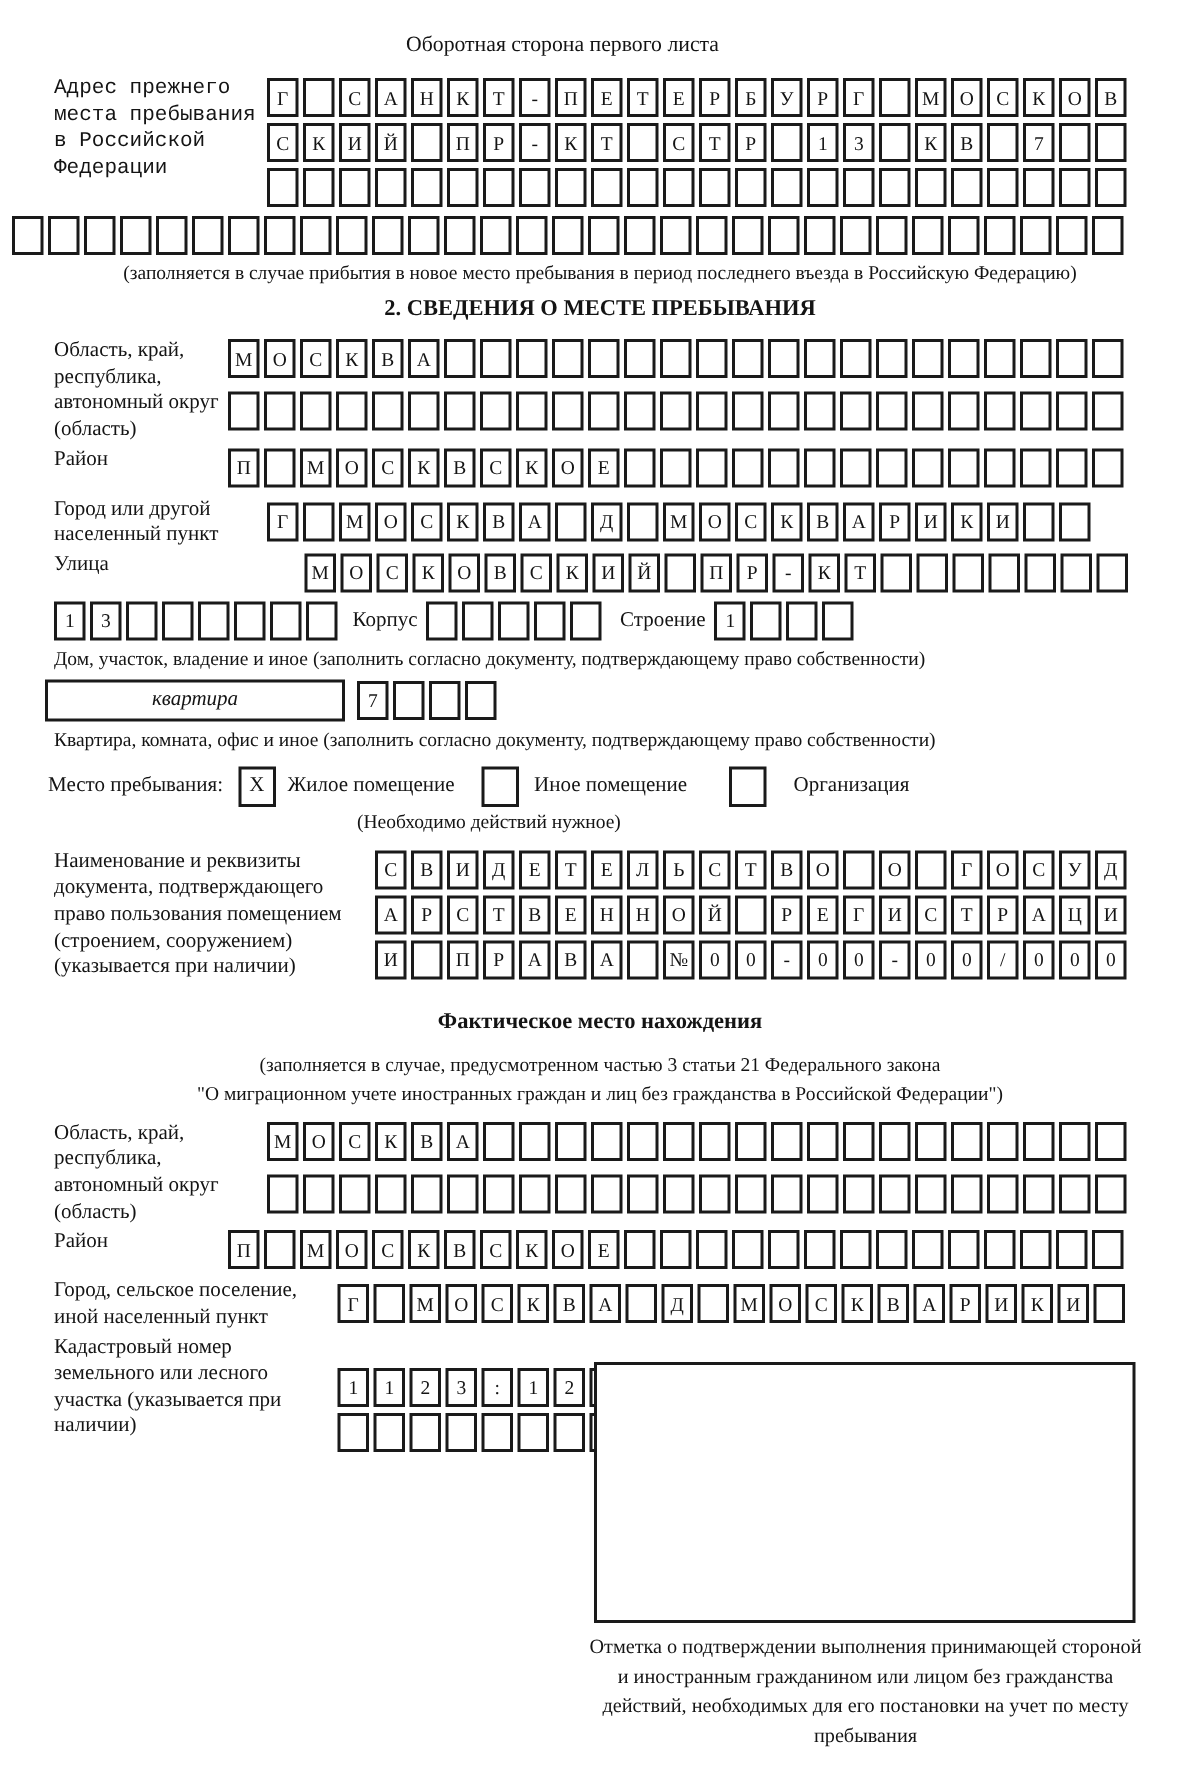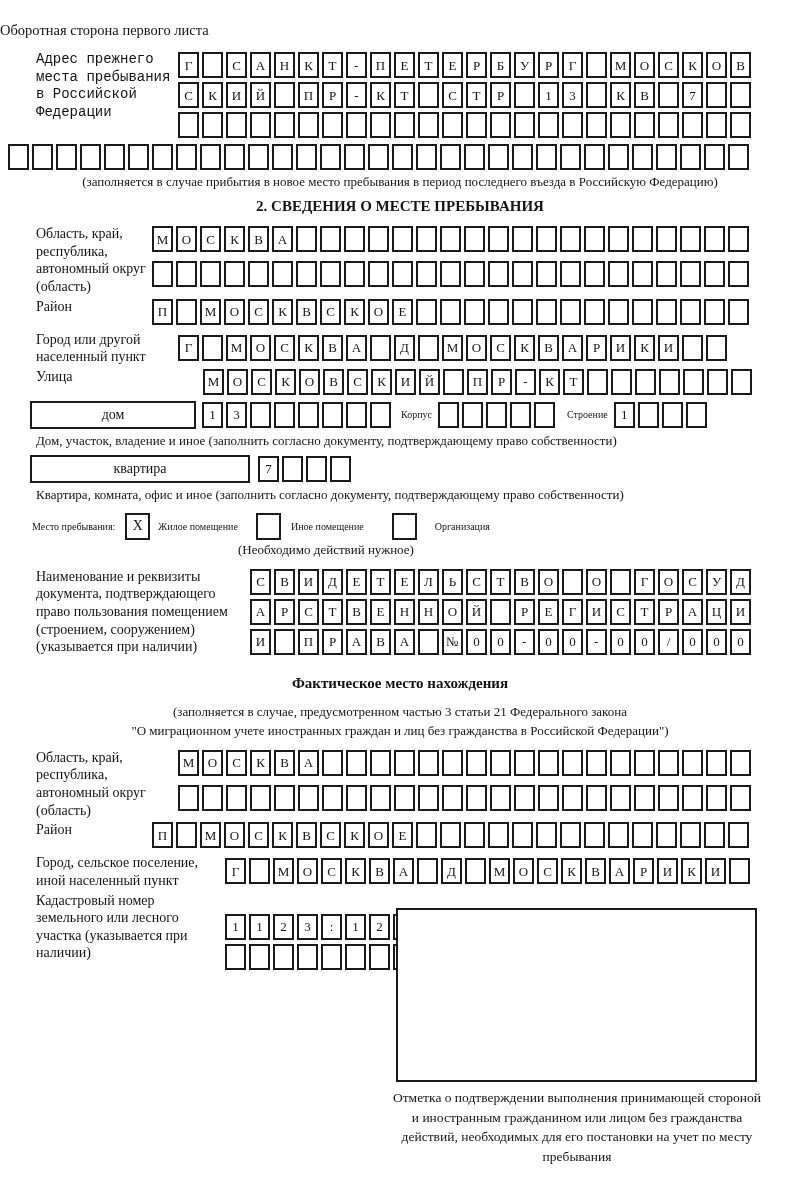--- a/index.html
+++ b/index.html
@@ -1,38 +1,38 @@
 <!DOCTYPE html>
 <html lang="ru"><head>
 <meta charset="utf-8">
 <style>
   html,body{margin:0;padding:0;background:#fff;}
   body{
     width:800px;height:1180px;
     font-family:"Liberation Serif","DejaVu Serif",serif;
     color:#141414;position:relative;overflow:hidden;
   }
-  .hdr-note{ text-align:left; padding:22px 50px 0 0; font-size:14.5px;}
+  .hdr-note{ text-align:center; padding:22px 50px 0 0; font-size:14.5px;}
   .box-row{display:flex;gap:3px;margin-bottom:4px;}
   .cbox{
     width:21px;height:26px;box-sizing:border-box;border:2px solid #1a1a1a;
     display:flex;align-items:center;justify-content:center;
     font-size:13px;background:#fff;flex:0 0 auto;line-height:1;
   }
   .field{display:flex;align-items:flex-start;margin-bottom:2px;}
   .flabel{box-sizing:border-box;padding-left:36px;font-size:14px;line-height:1.26;flex:0 0 auto;}
   .frows{flex:0 0 auto;padding-top:1px;}
   .footnote{font-size:13px;text-align:center;margin:2px 0 6px 0;}
   .sec-title{font-weight:bold;font-size:15px;text-align:center;margin:8px 0 10px 0;}
   .named-box{
     box-sizing:border-box;border:2px solid #1a1a1a;height:28px;
     display:flex;align-items:center;justify-content:center;font-size:14px;flex:0 0 auto;background:#fff;
   }
   .inline-row{display:flex;align-items:center;margin-bottom:4px;}
-  .inline-lbl{font-size:10px;flex:0 0 auto;}
+  .inline-lbl{font-size:14px;flex:0 0 auto;}
   .chk-row{display:flex;align-items:center;margin:10px 0 2px 0;}
   .chkbox{
     width:25px;height:27px;box-sizing:border-box;border:2px solid #1a1a1a;
     display:flex;align-items:center;justify-content:center;font-size:14px;flex:0 0 auto;background:#fff;
   }
   .chk-note{font-size:13px;margin:2px 0 10px 238px;}
   .note-line{font-size:13px;text-align:center;line-height:1.5;}
   .stamp-box{
     position:absolute;left:396px;top:908px;width:361px;height:174px;
     box-sizing:border-box;border:2px solid #1a1a1a;background:#fff;
@@ -316,21 +316,20 @@
         <span class="cbox"></span>
         <span class="cbox"></span>
         <span class="cbox"></span>
         <span class="cbox"></span>
         <span class="cbox"></span>
       </div>
   </div>
 </div>
 
 <div class="inline-row" style="margin-left:30px;">
-  <div class="named-box" style="width:166px;">дом</div>
   <div class="box-row" style="margin:0 0 0 6px;">
       <span class="cbox filled">1</span>
       <span class="cbox filled">3</span>
       <span class="cbox"></span>
       <span class="cbox"></span>
       <span class="cbox"></span>
       <span class="cbox"></span>
       <span class="cbox"></span>
       <span class="cbox"></span>
     </div>
@@ -346,21 +345,21 @@
   <div class="box-row" style="margin:0 0 0 6px;">
       <span class="cbox filled">1</span>
       <span class="cbox"></span>
       <span class="cbox"></span>
       <span class="cbox"></span>
     </div>
 </div>
 <div class="footnote" style="text-align:left;margin-left:36px;">Дом, участок, владение и иное (заполнить согласно документу, подтверждающему право собственности)</div>
 
 <div class="inline-row" style="margin-left:30px;margin-top:4px;">
-  <div class="named-box" style="width:220px;">квартира</div>
+  <div class="named-box" style="width:200px;font-style:italic;">квартира</div>
   <div class="box-row" style="margin:0 0 0 8px;">
       <span class="cbox filled">7</span>
       <span class="cbox"></span>
       <span class="cbox"></span>
       <span class="cbox"></span>
     </div>
 </div>
 <div class="footnote" style="text-align:left;margin-left:36px;">Квартира, комната, офис и иное (заполнить согласно документу, подтверждающему право собственности)</div>
 
 <div class="chk-row" style="margin-left:32px;">

